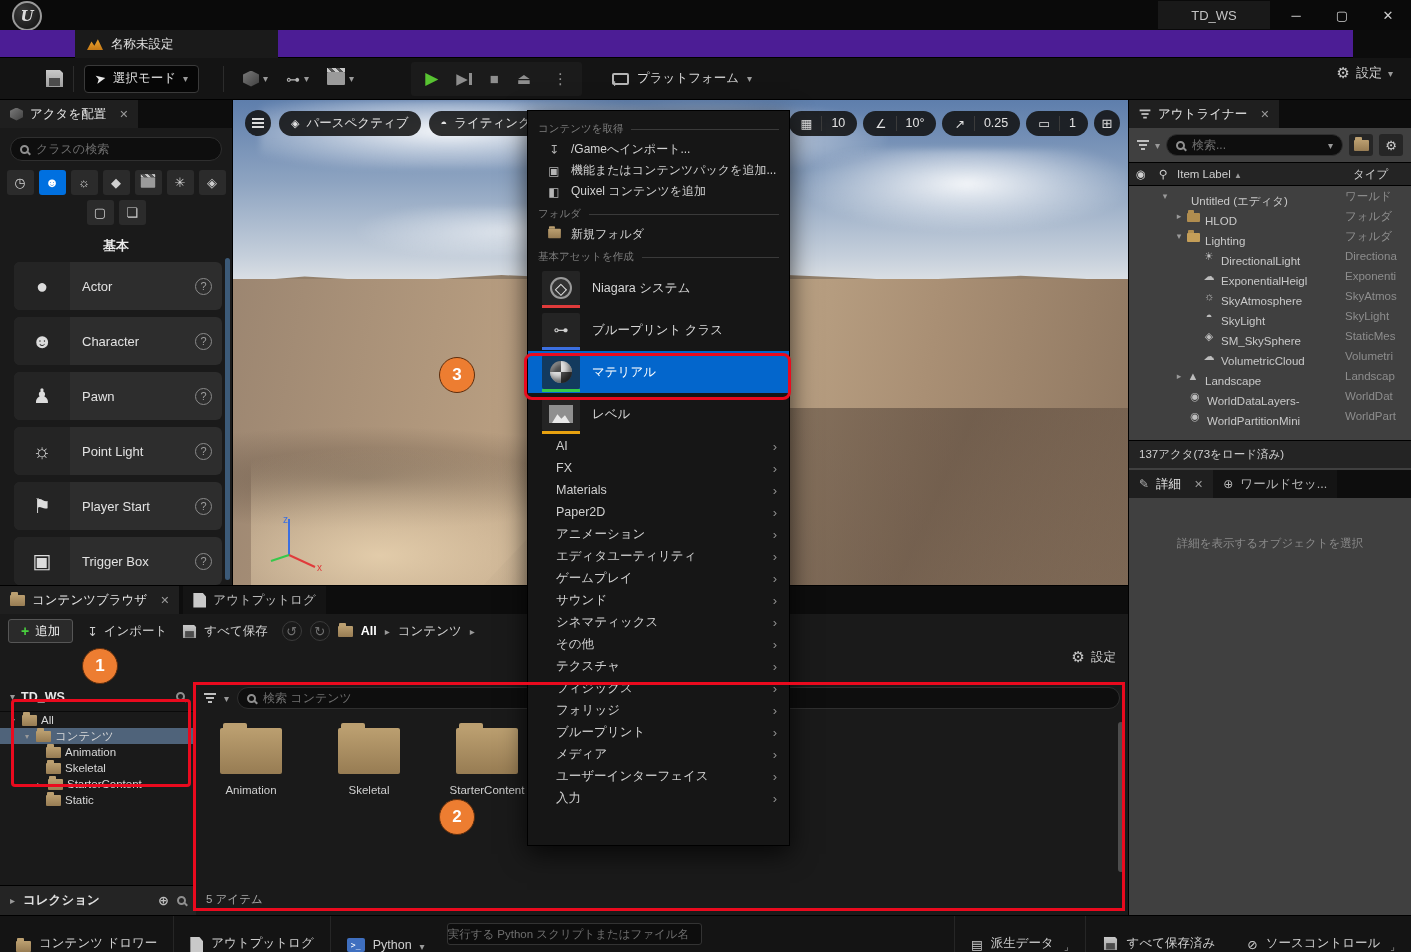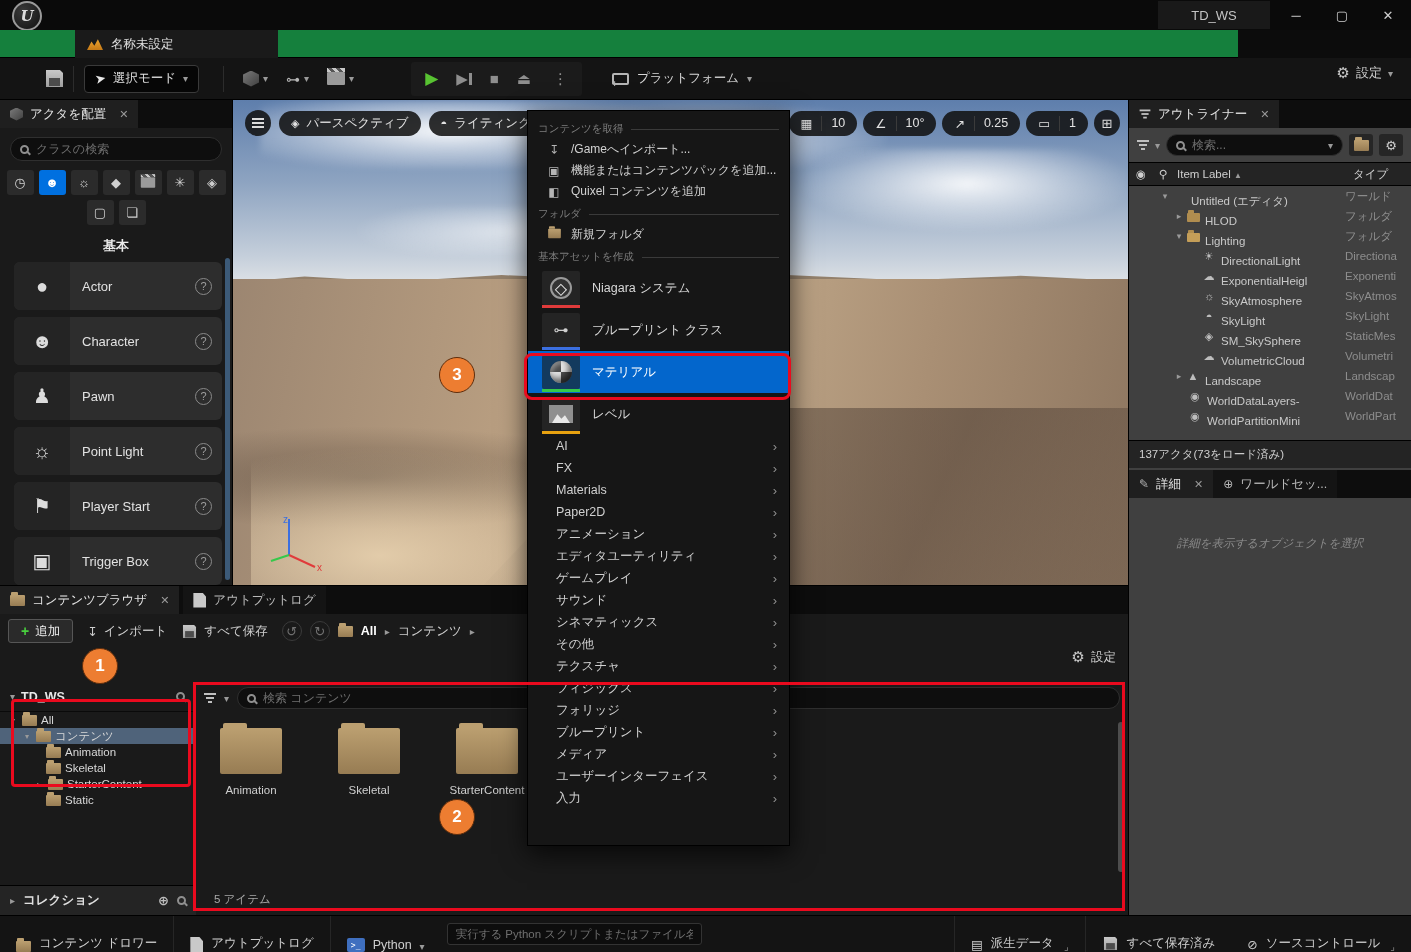--- a/index.html
+++ b/index.html
@@ -9,21 +9,21 @@
   input{outline:none;}
 
   
   #titlebar{left:0;top:0;width:1411px;height:30px;background:#0a0a0a;}
   #ue-logo{left:12px;top:1px;width:36px;height:28px;border:2px solid #9a9a9a;border-radius:50%;width:30px;height:30px;display:flex;align-items:center;justify-content:center;background:radial-gradient(circle at 35% 30%,#3a3a3a,#111);color:#ddd;font-family:"DejaVu Serif",serif;font-style:italic;font-weight:bold;font-size:15px;}
   #menus{left:72px;top:0;height:30px;display:flex;gap:27px;align-items:center;color:#d8d8d8;font-size:13px;}
   #menus span{cursor:default;}
   #project-name{left:1158px;top:1px;width:112px;height:28px;background:#191919;color:#c4c4c4;display:flex;align-items:center;justify-content:center;font-size:13px;}
   .winbtn{top:0;width:46px;height:30px;display:flex;align-items:center;justify-content:center;color:#cfcfcf;font-size:13px;}
   
-  #leveltab-row{left:0;top:30px;width:1238px;height:28px;background:#15803d;border-bottom:1px solid #000;}
+  #leveltab-row{left:0;top:30px;width:1353px;height:28px;background:#4c1d95;border-bottom:1px solid #000;}
   #leveltab{left:75px;top:0;width:203px;height:28px;background:#1a1a1a;display:flex;align-items:center;gap:8px;padding:0 12px;font-size:12.5px;color:#e0e0e0;}
   .mountain-ic{width:16px;height:12px;background:linear-gradient(#f0a832,#c67a16);clip-path:polygon(0 100%,28% 30%,46% 65%,68% 10%,100% 100%);}
   
   #main-toolbar{left:0;top:58px;width:1411px;height:42px;background:#141414;border-bottom:1px solid #000;display:flex;align-items:center;}
   .tb-sep{width:1px;height:26px;background:#2c2c2c;margin:0 10px;}
   .floppy{width:17px;height:17px;background:linear-gradient(#c9c9c9,#9f9f9f);clip-path:polygon(0 0,82% 0,100% 18%,100% 100%,0 100%);position:relative;}
   .floppy:after{content:"";position:absolute;left:3px;top:8px;width:11px;height:8px;background:#4c4c4c;}
   .floppy.sm{transform:scale(.8);}
   #mode-btn{background:#060606;border:1px solid #3a3a3a;border-radius:4px;height:28px;display:flex;align-items:center;gap:7px;padding:0 10px;color:#e2e2e2;font-size:12.5px;}
   .cursor-ic{color:#e8e8e8;font-size:13px;transform:rotate(-12deg);}
@@ -96,21 +96,21 @@
   .o-row{display:flex;align-items:center;height:20px;font-size:11.5px;color:#c9c9c9;padding-left:8px;}
   .o-exp{width:12px;color:#9a9a9a;font-size:9px;flex:none;text-align:center;}
   .o-ic{width:16px;text-align:center;margin-right:4px;font-size:11px;color:#bdbdbd;flex:none;}
   .o-lab{flex:1;white-space:nowrap;overflow:hidden;margin-top:10px;}
   .o-type{width:66px;color:#8d8d8d;white-space:nowrap;overflow:hidden;flex:none;}
   .folder-mini{display:inline-block;width:13px;height:9px;background:#b08d4f;border-radius:1px;position:relative;vertical-align:middle;}
   .folder-mini:before{content:"";position:absolute;top:-3px;left:1px;width:6px;height:3px;background:#b08d4f;border-radius:1px 1px 0 0;}
   .folder-mini.open{background:#c49e58;}
   .out-footer{height:28px;background:#242424;border-top:1px solid #000;display:flex;align-items:center;padding:0 10px;font-size:11.5px;color:#cfcfcf;margin-top:14px;}
   .det-tabs{display:flex;background:#0d0d0d;height:28px;margin-top:2px;}
-  .det-empty{text-align:center;color:#8a8a8a;font-size:11.5px;margin-top:38px;font-style:italic;}
+  .det-empty{text-align:center;color:#8a8a8a;font-size:11.5px;margin-top:38px;}
   
   #content-browser{left:0;top:585px;width:1128px;height:330px;background:#1a1a1a;border-top:1px solid #000;}
   #cb-toolbar{display:flex;align-items:center;height:34px;padding:0 8px;gap:14px;}
   #add-btn{height:24px;background:#2a2a2a;border:1px solid #565656;border-radius:3px;display:flex;align-items:center;gap:6px;padding:0 12px;color:#eee;font-size:12.5px;}
   #add-btn .gplus{color:#49d13e;font-weight:bold;font-size:14px;}
   .cb-tool{display:flex;align-items:center;gap:6px;color:#cfcfcf;font-size:12.5px;}
   .navcirc{width:20px;height:20px;border-radius:50%;display:flex;align-items:center;justify-content:center;color:#6f6f6f;font-size:13px;border:1px solid #3a3a3a;}
   .bigfolder{width:62px;height:46px;background:linear-gradient(#bb9f70,#977c53);border-radius:2px;position:relative;}
   .bigfolder:before{content:"";position:absolute;top:-5px;left:3px;width:24px;height:5px;background:#bb9f70;border-radius:2px 2px 0 0;}
   .folder-sm{width:15px;height:11px;background:linear-gradient(#bb9f70,#977c53);border-radius:1px;position:relative;display:inline-block;flex:none;}
@@ -119,29 +119,29 @@
   .src-head{display:flex;align-items:center;height:30px;padding:0 10px;gap:6px;font-weight:bold;color:#e8e8e8;font-size:12.5px;border-bottom:1px solid #0a0a0a;}
   .tree-row{display:flex;align-items:center;height:16px;font-size:11.5px;color:#d8d8d8;gap:4px;white-space:nowrap;}
   .tree-row.sel{background:#4f637a;}
   .tree-exp{width:10px;font-size:8px;color:#9a9a9a;text-align:center;flex:none;}
   #collections{position:absolute;left:0;bottom:0;width:196px;height:30px;background:#242424;border-top:1px solid #000;display:flex;align-items:center;gap:8px;padding:0 10px;font-weight:bold;color:#e0e0e0;font-size:12.5px;}
   #cb-assets{position:absolute;left:196px;top:96px;right:0;bottom:0;}
   .asset-filterrow{display:flex;align-items:center;gap:8px;padding:5px 8px;}
   .asset-grid{display:flex;gap:28px;padding:14px 4px 0 10px;}
   .asset-cell{width:90px;display:flex;flex-direction:column;align-items:center;gap:10px;}
   .asset-lab{font-size:11.5px;color:#cfcfcf;}
-  #cb-count{position:absolute;left:10px;bottom:8px;color:#a9a9a9;font-size:11.5px;margin-left:8px;}
+  #cb-count{position:absolute;left:10px;bottom:8px;color:#a9a9a9;font-size:11.5px;}
   #cb-scroll{position:absolute;right:4px;top:40px;width:6px;height:150px;background:#4d4d4d;border-radius:3px;}
   #cb-settings{position:absolute;right:20px;top:63px;display:flex;gap:6px;align-items:center;color:#cfcfcf;font-size:12.5px;}
   
   #statusbar{left:0;top:915px;width:1411px;height:37px;background:#141414;border-top:1px solid #000;display:flex;align-items:center;}
   .sb-item{display:flex;align-items:flex-end;gap:8px;padding:0 16px;height:100%;color:#cfcfcf;font-size:12.5px;border-right:1px solid #262626;}
   .sb-item.noborder{border-right:none;}
   .term-ic{width:18px;height:14px;background:#3f6fbf;border-radius:2px;color:#fff;font-size:8px;display:flex;align-items:center;justify-content:center;font-family:"DejaVu Sans Mono",monospace;}
-  #py-input{width:255px;height:22px;background:#0d0d0d;border:1px solid #333;border-radius:3px;color:#bbb;font-size:11.5px;padding:0 8px;margin-left:6px;}
+  #py-input{width:255px;height:22px;background:#0d0d0d;border:1px solid #333;border-radius:3px;color:#bbb;font-size:11.5px;padding:0 0;margin-left:6px;}
   #py-input::placeholder{color:#6f6f6f;}
   .page-ic{width:13px;height:15px;background:#c9c9c9;clip-path:polygon(0 0,70% 0,100% 30%,100% 100%,0 100%);}
   .corner{color:#8a8a8a;font-size:10px;margin-left:2px;}
   
   #ctx{left:527px;top:110px;width:263px;height:736px;background:#161616;border:1px solid #000;box-shadow:0 8px 24px rgba(0,0,0,.7);z-index:50;padding-top:6px;}
   .ctx-head{display:flex;align-items:center;gap:8px;padding:5px 10px 3px;color:#7d7d7d;font-size:10.5px;}
   .ctx-head .hline{flex:1;border-top:1px solid #3a3a3a;}
   .ctx-item{display:flex;align-items:center;gap:9px;height:21px;padding:0 10px 0 18px;color:#d2d2d2;font-size:12px;white-space:nowrap;}
   .ctx-item .mico{width:16px;text-align:center;color:#b5b5b5;font-size:12px;flex:none;}
   .ctx-big{display:flex;align-items:center;gap:12px;height:42px;padding:0 10px 0 14px;color:#d8d8d8;font-size:12.5px;}

